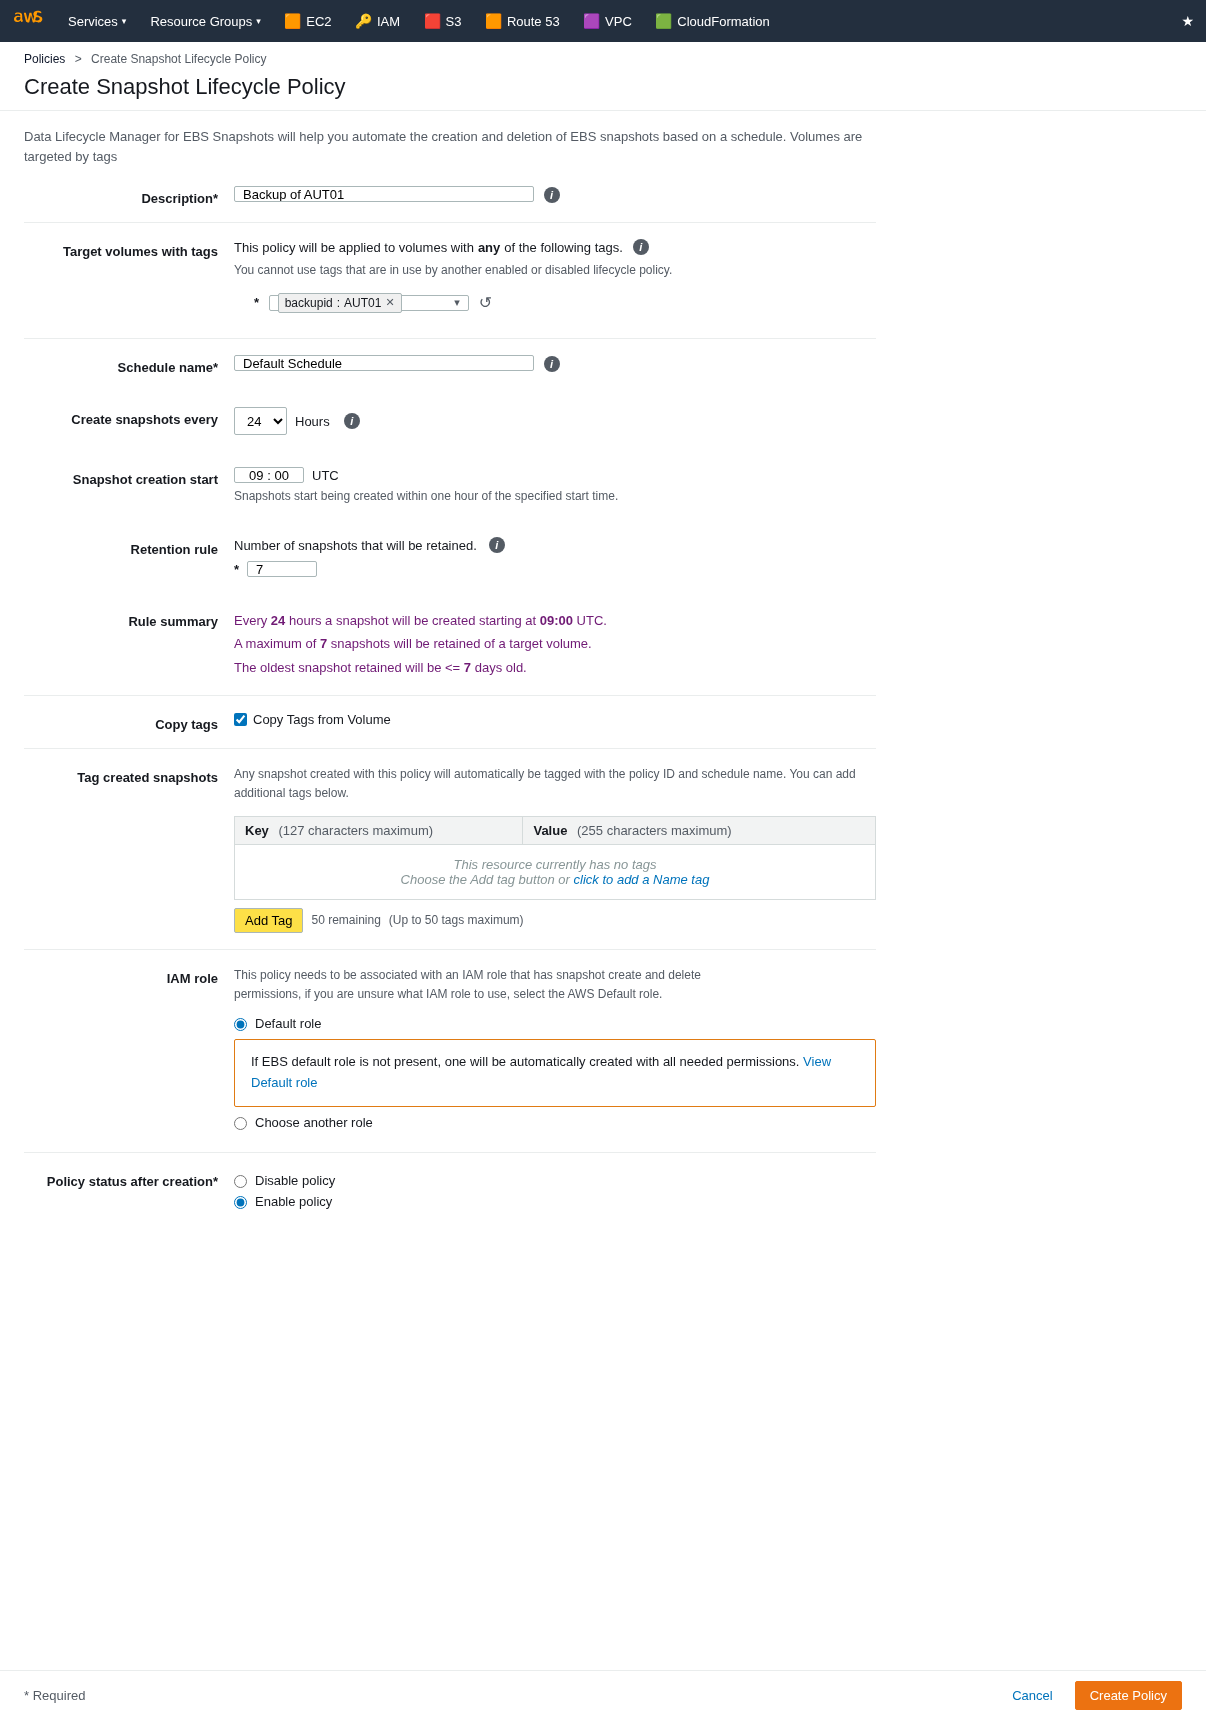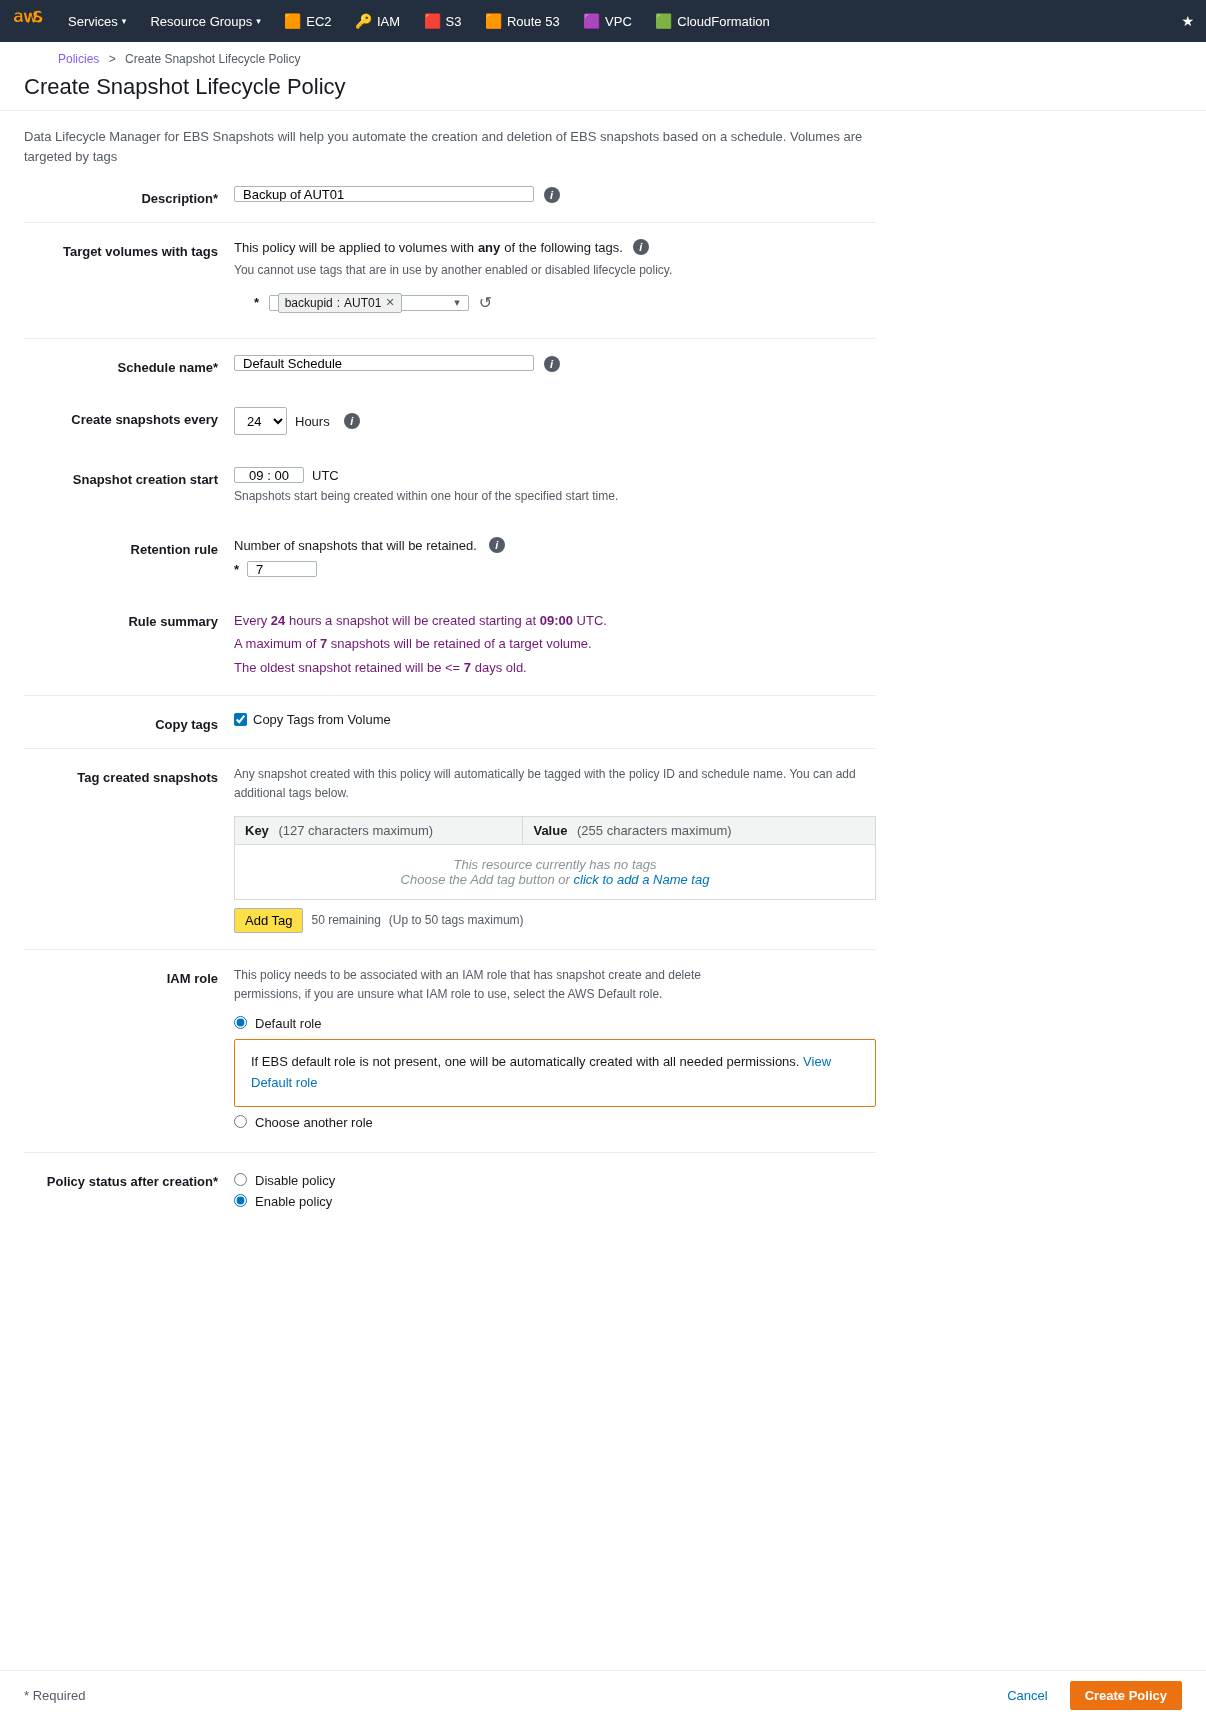--- a/index.html
+++ b/index.html
@@ -31,21 +31,21 @@
     .nav-item .chevron { font-size: 9px; }
     .nav-service-icon { font-size: 14px; }
     .nav-star { color: #fff; margin-left: auto; font-size: 14px; cursor: pointer; }
 
     
     .breadcrumb {
       padding: 10px 24px 4px;
       font-size: 12px;
       color: #0073bb;
     }
-    .breadcrumb a { color: #8b5cf6; text-decoration: none; margin-left: 34px; }
+    .breadcrumb a { color: #0f172a; text-decoration: none; }
     .breadcrumb .sep { color: #545b64; margin: 0 6px; }
     .breadcrumb .current { color: #545b64; }
 
     
     .page-title {
       font-size: 22px;
       font-weight: 300;
       color: #16191f;
       padding: 4px 24px 10px;
       border-bottom: 1px solid #eaeded;
@@ -212,21 +212,21 @@
       border-radius: 2px;
       padding: 4px 10px;
       font-size: 13px;
       cursor: pointer;
     }
 
     .remaining-text { font-size: 12px; color: #545b64; margin-left: 8px; }
 
     
     .radio-row {
-      display: flex; align-items: flex-start; gap: 8px;
+      display: flex; align-items: flex-end; gap: 8px;
       margin-bottom: 6px;
     }
     input[type="radio"] { cursor: pointer; accent-color: #0073bb; }
 
     
     .iam-box {
       border: 1px solid #e07b13;
       border-radius: 2px;
       background: #fff;
       padding: 12px 16px;
@@ -264,21 +264,21 @@
     }
 
     .btn-primary {
       background: #ec7211;
       border: 1px solid #ec7211;
       color: #fff;
       border-radius: 2px;
       padding: 6px 14px;
       font-size: 13px;
       cursor: pointer;
-      font-weight: 700;
+      font-weight: 400;
     }
 
     .inline-bold { font-weight: 700; }
     .rule-summary-text { font-size: 13px; color: #701a75; line-height: 1.8; }
 
     .link-blue { color: #0073bb; cursor: pointer; text-decoration: none; }
 
     .body-scroll {
       padding-bottom: 60px;
     }

